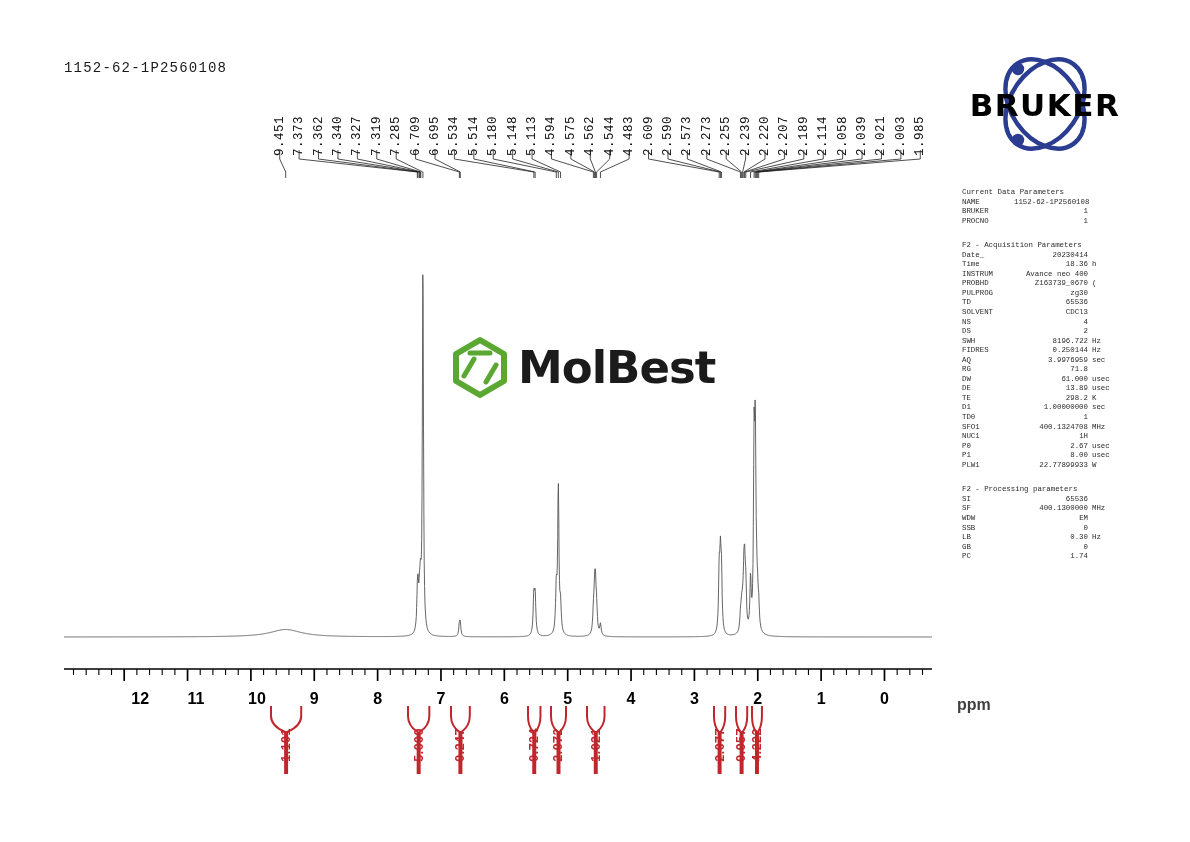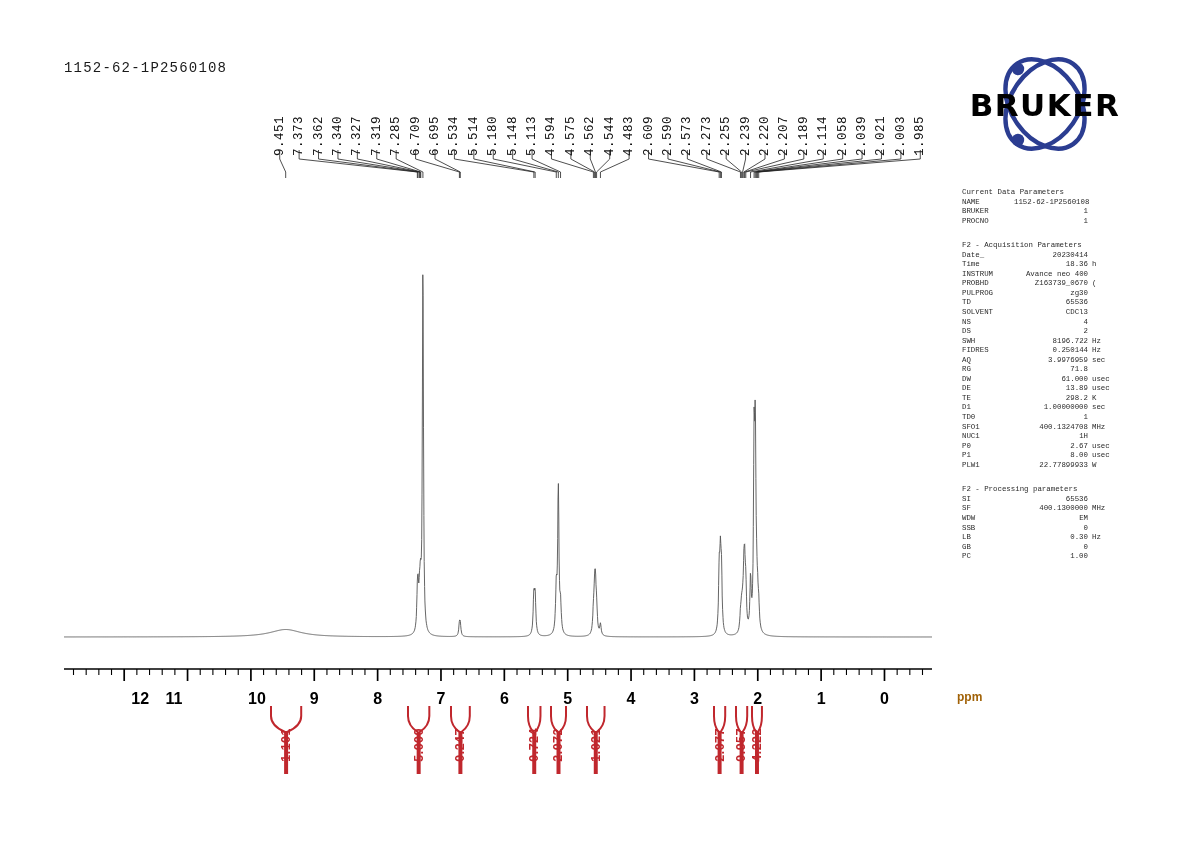--- a/index.html
+++ b/index.html
@@ -40,22 +40,22 @@
   
   #ppm-axis{left:64px;top:668px;width:868px;height:46px;}
   #axis-svg{width:868px;height:26px;display:block;}
   .axis-tick-label{
     position:absolute;top:22px;
     font-size:16px;font-weight:bold;color:#000;
     transform:translateX(-50%);
     font-family:"Liberation Sans", sans-serif;
   }
   #ppm-unit{
-    position:absolute;top:22px;left:893px;
-    font-size:12px;font-weight:bold;color:#a16207;
+    position:absolute;top:28px;left:893px;
+    font-size:16px;font-weight:bold;color:#404040;
   }
 
   
   #integral-layer{left:64px;top:706px;width:868px;height:80px;}
   .integral-group{position:absolute;top:0;height:80px;}
   .integral-value{
     position:absolute;top:22px;
     font-size:12.5px;font-weight:bold;color:#c0272d;
     font-family:"Liberation Sans", sans-serif;
     writing-mode:vertical-rl;
@@ -172,20 +172,29 @@
     <path d="M650.2941176470588,0 L650.2941176470588,9 L488.716788321168,22 L488.716788321168,28" stroke="#222" stroke-width="0.8" fill="none"></path>
   </svg>
 
 <div class="abs" id="spectrum-plot">
   <svg id="spectrum-svg" viewBox="0 0 868 392" preserveAspectRatio="none">
       <path d="M0.0,386.94 L0.4,386.94 L0.7,386.94 L1.1,386.94 L1.4,386.94 L1.8,386.94 L2.2,386.94 L2.5,386.94 L2.9,386.94 L3.3,386.94 L3.6,386.94 L4.0,386.94 L4.3,386.94 L4.7,386.94 L5.1,386.94 L5.4,386.94 L5.8,386.94 L6.1,386.94 L6.5,386.94 L6.9,386.94 L7.2,386.94 L7.6,386.94 L8.0,386.94 L8.3,386.94 L8.7,386.94 L9.0,386.94 L9.4,386.94 L9.8,386.94 L10.1,386.94 L10.5,386.94 L10.9,386.94 L11.2,386.94 L11.6,386.94 L11.9,386.93 L12.3,386.93 L12.7,386.93 L13.0,386.93 L13.4,386.93 L13.7,386.93 L14.1,386.93 L14.5,386.93 L14.8,386.93 L15.2,386.93 L15.6,386.93 L15.9,386.93 L16.3,386.93 L16.6,386.93 L17.0,386.93 L17.4,386.93 L17.7,386.93 L18.1,386.93 L18.4,386.93 L18.8,386.93 L19.2,386.93 L19.5,386.93 L19.9,386.93 L20.3,386.93 L20.6,386.93 L21.0,386.93 L21.3,386.93 L21.7,386.93 L22.1,386.93 L22.4,386.93 L22.8,386.93 L23.1,386.93 L23.5,386.93 L23.9,386.93 L24.2,386.93 L24.6,386.93 L25.0,386.93 L25.3,386.93 L25.7,386.93 L26.0,386.93 L26.4,386.93 L26.8,386.93 L27.1,386.92 L27.5,386.92 L27.8,386.92 L28.2,386.92 L28.6,386.92 L28.9,386.92 L29.3,386.92 L29.7,386.92 L30.0,386.92 L30.4,386.92 L30.7,386.92 L31.1,386.92 L31.5,386.92 L31.8,386.92 L32.2,386.92 L32.5,386.92 L32.9,386.92 L33.3,386.92 L33.6,386.92 L34.0,386.92 L34.4,386.92 L34.7,386.92 L35.1,386.92 L35.4,386.92 L35.8,386.92 L36.2,386.92 L36.5,386.92 L36.9,386.92 L37.3,386.92 L37.6,386.92 L38.0,386.92 L38.3,386.92 L38.7,386.92 L39.1,386.92 L39.4,386.91 L39.8,386.91 L40.1,386.91 L40.5,386.91 L40.9,386.91 L41.2,386.91 L41.6,386.91 L42.0,386.91 L42.3,386.91 L42.7,386.91 L43.0,386.91 L43.4,386.91 L43.8,386.91 L44.1,386.91 L44.5,386.91 L44.8,386.91 L45.2,386.91 L45.6,386.91 L45.9,386.91 L46.3,386.91 L46.7,386.91 L47.0,386.91 L47.4,386.91 L47.7,386.91 L48.1,386.91 L48.5,386.91 L48.8,386.91 L49.2,386.91 L49.5,386.90 L49.9,386.90 L50.3,386.90 L50.6,386.90 L51.0,386.90 L51.4,386.90 L51.7,386.90 L52.1,386.90 L52.4,386.90 L52.8,386.90 L53.2,386.90 L53.5,386.90 L53.9,386.90 L54.3,386.90 L54.6,386.90 L55.0,386.90 L55.3,386.90 L55.7,386.90 L56.1,386.90 L56.4,386.90 L56.8,386.90 L57.1,386.90 L57.5,386.90 L57.9,386.90 L58.2,386.89 L58.6,386.89 L59.0,386.89 L59.3,386.89 L59.7,386.89 L60.0,386.89 L60.4,386.89 L60.8,386.89 L61.1,386.89 L61.5,386.89 L61.8,386.89 L62.2,386.89 L62.6,386.89 L62.9,386.89 L63.3,386.89 L63.7,386.89 L64.0,386.89 L64.4,386.89 L64.7,386.89 L65.1,386.89 L65.5,386.89 L65.8,386.88 L66.2,386.88 L66.5,386.88 L66.9,386.88 L67.3,386.88 L67.6,386.88 L68.0,386.88 L68.4,386.88 L68.7,386.88 L69.1,386.88 L69.4,386.88 L69.8,386.88 L70.2,386.88 L70.5,386.88 L70.9,386.88 L71.2,386.88 L71.6,386.88 L72.0,386.88 L72.3,386.88 L72.7,386.87 L73.1,386.87 L73.4,386.87 L73.8,386.87 L74.1,386.87 L74.5,386.87 L74.9,386.87 L75.2,386.87 L75.6,386.87 L75.9,386.87 L76.3,386.87 L76.7,386.87 L77.0,386.87 L77.4,386.87 L77.8,386.87 L78.1,386.87 L78.5,386.86 L78.8,386.86 L79.2,386.86 L79.6,386.86 L79.9,386.86 L80.3,386.86 L80.7,386.86 L81.0,386.86 L81.4,386.86 L81.7,386.86 L82.1,386.86 L82.5,386.86 L82.8,386.86 L83.2,386.86 L83.5,386.86 L83.9,386.85 L84.3,386.85 L84.6,386.85 L85.0,386.85 L85.4,386.85 L85.7,386.85 L86.1,386.85 L86.4,386.85 L86.8,386.85 L87.2,386.85 L87.5,386.85 L87.9,386.85 L88.2,386.85 L88.6,386.84 L89.0,386.84 L89.3,386.84 L89.7,386.84 L90.1,386.84 L90.4,386.84 L90.8,386.84 L91.1,386.84 L91.5,386.84 L91.9,386.84 L92.2,386.84 L92.6,386.83 L92.9,386.83 L93.3,386.83 L93.7,386.83 L94.0,386.83 L94.4,386.83 L94.8,386.83 L95.1,386.83 L95.5,386.83 L95.8,386.83 L96.2,386.83 L96.6,386.82 L96.9,386.82 L97.3,386.82 L97.7,386.82 L98.0,386.82 L98.4,386.82 L98.7,386.82 L99.1,386.82 L99.5,386.82 L99.8,386.82 L100.2,386.81 L100.5,386.81 L100.9,386.81 L101.3,386.81 L101.6,386.81 L102.0,386.81 L102.4,386.81 L102.7,386.81 L103.1,386.81 L103.4,386.80 L103.8,386.80 L104.2,386.80 L104.5,386.80 L104.9,386.80 L105.2,386.80 L105.6,386.80 L106.0,386.80 L106.3,386.80 L106.7,386.79 L107.1,386.79 L107.4,386.79 L107.8,386.79 L108.1,386.79 L108.5,386.79 L108.9,386.79 L109.2,386.79 L109.6,386.78 L109.9,386.78 L110.3,386.78 L110.7,386.78 L111.0,386.78 L111.4,386.78 L111.8,386.78 L112.1,386.77 L112.5,386.77 L112.8,386.77 L113.2,386.77 L113.6,386.77 L113.9,386.77 L114.3,386.77 L114.6,386.76 L115.0,386.76 L115.4,386.76 L115.7,386.76 L116.1,386.76 L116.5,386.76 L116.8,386.75 L117.2,386.75 L117.5,386.75 L117.9,386.75 L118.3,386.75 L118.6,386.75 L119.0,386.74 L119.4,386.74 L119.7,386.74 L120.1,386.74 L120.4,386.74 L120.8,386.74 L121.2,386.73 L121.5,386.73 L121.9,386.73 L122.2,386.73 L122.6,386.73 L123.0,386.72 L123.3,386.72 L123.7,386.72 L124.1,386.72 L124.4,386.72 L124.8,386.72 L125.1,386.71 L125.5,386.71 L125.9,386.71 L126.2,386.71 L126.6,386.70 L126.9,386.70 L127.3,386.70 L127.7,386.70 L128.0,386.70 L128.4,386.69 L128.8,386.69 L129.1,386.69 L129.5,386.69 L129.8,386.68 L130.2,386.68 L130.6,386.68 L130.9,386.68 L131.3,386.68 L131.6,386.67 L132.0,386.67 L132.4,386.67 L132.7,386.67 L133.1,386.66 L133.5,386.66 L133.8,386.66 L134.2,386.65 L134.5,386.65 L134.9,386.65 L135.3,386.65 L135.6,386.64 L136.0,386.64 L136.3,386.64 L136.7,386.64 L137.1,386.63 L137.4,386.63 L137.8,386.63 L138.2,386.62 L138.5,386.62 L138.9,386.62 L139.2,386.61 L139.6,386.61 L140.0,386.61 L140.3,386.60 L140.7,386.60 L141.1,386.60 L141.4,386.59 L141.8,386.59 L142.1,386.59 L142.5,386.58 L142.9,386.58 L143.2,386.58 L143.6,386.57 L143.9,386.57 L144.3,386.57 L144.7,386.56 L145.0,386.56 L145.4,386.55 L145.8,386.55 L146.1,386.55 L146.5,386.54 L146.8,386.54 L147.2,386.53 L147.6,386.53 L147.9,386.53 L148.3,386.52 L148.6,386.52 L149.0,386.51 L149.4,386.51 L149.7,386.50 L150.1,386.50 L150.5,386.49 L150.8,386.49 L151.2,386.48 L151.5,386.48 L151.9,386.47 L152.3,386.47 L152.6,386.46 L153.0,386.46 L153.3,386.45 L153.7,386.45 L154.1,386.44 L154.4,386.44 L154.8,386.43 L155.2,386.43 L155.5,386.42 L155.9,386.41 L156.2,386.41 L156.6,386.40 L157.0,386.40 L157.3,386.39 L157.7,386.38 L158.0,386.38 L158.4,386.37 L158.8,386.36 L159.1,386.36 L159.5,386.35 L159.9,386.34 L160.2,386.34 L160.6,386.33 L160.9,386.32 L161.3,386.32 L161.7,386.31 L162.0,386.30 L162.4,386.29 L162.8,386.29 L163.1,386.28 L163.5,386.27 L163.8,386.26 L164.2,386.25 L164.6,386.24 L164.9,386.24 L165.3,386.23 L165.6,386.22 L166.0,386.21 L166.4,386.20 L166.7,386.19 L167.1,386.18 L167.5,386.17 L167.8,386.16 L168.2,386.15 L168.5,386.14 L168.9,386.13 L169.3,386.12 L169.6,386.11 L170.0,386.10 L170.3,386.09 L170.7,386.08 L171.1,386.06 L171.4,386.05 L171.8,386.04 L172.2,386.03 L172.5,386.02 L172.9,386.00 L173.2,385.99 L173.6,385.98 L174.0,385.96 L174.3,385.95 L174.7,385.94 L175.0,385.92 L175.4,385.91 L175.8,385.89 L176.1,385.88 L176.5,385.86 L176.9,385.85 L177.2,385.83 L177.6,385.82 L177.9,385.80 L178.3,385.78 L178.7,385.77 L179.0,385.75 L179.4,385.73 L179.7,385.71 L180.1,385.70 L180.5,385.68 L180.8,385.66 L181.2,385.64 L181.6,385.62 L181.9,385.60 L182.3,385.58 L182.6,385.55 L183.0,385.53 L183.4,385.51 L183.7,385.49 L184.1,385.47 L184.4,385.44 L184.8,385.42 L185.2,385.39 L185.5,385.37 L185.9,385.34 L186.3,385.32 L186.6,385.29 L187.0,385.26 L187.3,385.23 L187.7,385.20 L188.1,385.18 L188.4,385.15 L188.8,385.12 L189.2,385.08 L189.5,385.05 L189.9,385.02 L190.2,384.99 L190.6,384.95 L191.0,384.92 L191.3,384.88 L191.7,384.84 L192.0,384.81 L192.4,384.77 L192.8,384.73 L193.1,384.69 L193.5,384.65 L193.9,384.61 L194.2,384.57 L194.6,384.52 L194.9,384.48 L195.3,384.43 L195.7,384.38 L196.0,384.34 L196.4,384.29 L196.7,384.24 L197.1,384.19 L197.5,384.13 L197.8,384.08 L198.2,384.03 L198.6,383.97 L198.9,383.91 L199.3,383.86 L199.6,383.80 L200.0,383.74 L200.4,383.67 L200.7,383.61 L201.1,383.55 L201.4,383.48 L201.8,383.41 L202.2,383.34 L202.5,383.27 L202.9,383.20 L203.3,383.13 L203.6,383.06 L204.0,382.98 L204.3,382.90 L204.7,382.83 L205.1,382.75 L205.4,382.67 L205.8,382.58 L206.1,382.50 L206.5,382.42 L206.9,382.33 L207.2,382.24 L207.6,382.16 L208.0,382.07 L208.3,381.98 L208.7,381.89 L209.0,381.80 L209.4,381.71 L209.8,381.62 L210.1,381.52 L210.5,381.43 L210.9,381.34 L211.2,381.25 L211.6,381.15 L211.9,381.06 L212.3,380.97 L212.7,380.88 L213.0,380.79 L213.4,380.70 L213.7,380.62 L214.1,380.53 L214.5,380.45 L214.8,380.36 L215.2,380.29 L215.6,380.21 L215.9,380.13 L216.3,380.06 L216.6,380.00 L217.0,379.93 L217.4,379.87 L217.7,379.81 L218.1,379.76 L218.4,379.71 L218.8,379.67 L219.2,379.63 L219.5,379.60 L219.9,379.57 L220.3,379.54 L220.6,379.53 L221.0,379.51 L221.3,379.50 L221.7,379.50 L222.1,379.50 L222.4,379.51 L222.8,379.53 L223.1,379.55 L223.5,379.57 L223.9,379.60 L224.2,379.63 L224.6,379.67 L225.0,379.72 L225.3,379.76 L225.7,379.82 L226.0,379.87 L226.4,379.93 L226.8,380.00 L227.1,380.07 L227.5,380.14 L227.9,380.21 L228.2,380.29 L228.6,380.37 L228.9,380.45 L229.3,380.53 L229.7,380.62 L230.0,380.71 L230.4,380.79 L230.7,380.88 L231.1,380.97 L231.5,381.06 L231.8,381.16 L232.2,381.25 L232.6,381.34 L232.9,381.43 L233.3,381.53 L233.6,381.62 L234.0,381.71 L234.4,381.80 L234.7,381.89 L235.1,381.98 L235.4,382.07 L235.8,382.16 L236.2,382.24 L236.5,382.33 L236.9,382.42 L237.3,382.50 L237.6,382.58 L238.0,382.66 L238.3,382.74 L238.7,382.82 L239.1,382.90 L239.4,382.98 L239.8,383.05 L240.1,383.13 L240.5,383.20 L240.9,383.27 L241.2,383.34 L241.6,383.41 L242.0,383.48 L242.3,383.54 L242.7,383.61 L243.0,383.67 L243.4,383.73 L243.8,383.79 L244.1,383.85 L244.5,383.91 L244.8,383.96 L245.2,384.02 L245.6,384.07 L245.9,384.13 L246.3,384.18 L246.7,384.23 L247.0,384.28 L247.4,384.33 L247.7,384.38 L248.1,384.42 L248.5,384.47 L248.8,384.51 L249.2,384.56 L249.5,384.60 L249.9,384.64 L250.3,384.68 L250.6,384.72 L251.0,384.76 L251.4,384.80 L251.7,384.83 L252.1,384.87 L252.4,384.90 L252.8,384.94 L253.2,384.97 L253.5,385.01 L253.9,385.04 L254.3,385.07 L254.6,385.10 L255.0,385.13 L255.3,385.16 L255.7,385.19 L256.1,385.22 L256.4,385.25 L256.8,385.27 L257.1,385.30 L257.5,385.33 L257.9,385.35 L258.2,385.38 L258.6,385.40 L259.0,385.42 L259.3,385.45 L259.7,385.47 L260.0,385.49 L260.4,385.51 L260.8,385.54 L261.1,385.56 L261.5,385.58 L261.8,385.60 L262.2,385.62 L262.6,385.64 L262.9,385.66 L263.3,385.67 L263.7,385.69 L264.0,385.71 L264.4,385.73 L264.7,385.75 L265.1,385.76 L265.5,385.78 L265.8,385.79 L266.2,385.81 L266.5,385.83 L266.9,385.84 L267.3,385.86 L267.6,385.87 L268.0,385.88 L268.4,385.90 L268.7,385.91 L269.1,385.93 L269.4,385.94 L269.8,385.95 L270.2,385.96 L270.5,385.98 L270.9,385.99 L271.3,386.00 L271.6,386.01 L272.0,386.03 L272.3,386.04 L272.7,386.05 L273.1,386.06 L273.4,386.07 L273.8,386.08 L274.1,386.09 L274.5,386.10 L274.9,386.11 L275.2,386.12 L275.6,386.13 L276.0,386.14 L276.3,386.15 L276.7,386.16 L277.0,386.17 L277.4,386.18 L277.8,386.18 L278.1,386.19 L278.5,386.20 L278.8,386.21 L279.2,386.22 L279.6,386.23 L279.9,386.23 L280.3,386.24 L280.7,386.25 L281.0,386.26 L281.4,386.26 L281.7,386.27 L282.1,386.28 L282.5,386.28 L282.8,386.29 L283.2,386.30 L283.5,386.30 L283.9,386.31 L284.3,386.32 L284.6,386.32 L285.0,386.33 L285.4,386.33 L285.7,386.34 L286.1,386.35 L286.4,386.35 L286.8,386.36 L287.2,386.36 L287.5,386.37 L287.9,386.37 L288.2,386.38 L288.6,386.38 L289.0,386.39 L289.3,386.39 L289.7,386.40 L290.1,386.40 L290.4,386.41 L290.8,386.41 L291.1,386.42 L291.5,386.42 L291.9,386.43 L292.2,386.43 L292.6,386.43 L293.0,386.44 L293.3,386.44 L293.7,386.45 L294.0,386.45 L294.4,386.45 L294.8,386.46 L295.1,386.46 L295.5,386.46 L295.8,386.47 L296.2,386.47 L296.6,386.48 L296.9,386.48 L297.3,386.48 L297.7,386.48 L298.0,386.49 L298.4,386.49 L298.7,386.49 L299.1,386.50 L299.5,386.50 L299.8,386.50 L300.2,386.51 L300.5,386.51 L300.9,386.51 L301.3,386.51 L301.6,386.52 L302.0,386.52 L302.4,386.52 L302.7,386.52 L303.1,386.52 L303.4,386.53 L303.8,386.53 L304.2,386.53 L304.5,386.53 L304.9,386.54 L305.2,386.54 L305.6,386.54 L306.0,386.54 L306.3,386.54 L306.7,386.54 L307.1,386.55 L307.4,386.55 L307.8,386.55 L308.1,386.55 L308.5,386.55 L308.9,386.55 L309.2,386.55 L309.6,386.55 L309.9,386.56 L310.3,386.56 L310.7,386.56 L311.0,386.56 L311.4,386.56 L311.8,386.56 L312.1,386.56 L312.5,386.56 L312.8,386.56 L313.2,386.56 L313.6,386.56 L313.9,386.56 L314.3,386.56 L314.6,386.56 L315.0,386.56 L315.4,386.56 L315.7,386.56 L316.1,386.56 L316.5,386.56 L316.8,386.56 L317.2,386.56 L317.5,386.56 L317.9,386.56 L318.3,386.56 L318.6,386.56 L319.0,386.56 L319.4,386.56 L319.7,386.56 L320.1,386.55 L320.4,386.55 L320.8,386.55 L321.2,386.55 L321.5,386.55 L321.9,386.55 L322.2,386.54 L322.6,386.54 L323.0,386.54 L323.3,386.54 L323.7,386.54 L324.1,386.53 L324.4,386.53 L324.8,386.53 L325.1,386.52 L325.5,386.52 L325.9,386.52 L326.2,386.51 L326.6,386.51 L326.9,386.50 L327.3,386.50 L327.7,386.50 L328.0,386.49 L328.4,386.48 L328.8,386.48 L329.1,386.47 L329.5,386.47 L329.8,386.46 L330.2,386.45 L330.6,386.45 L330.9,386.44 L331.3,386.43 L331.6,386.42 L332.0,386.42 L332.4,386.41 L332.7,386.40 L333.1,386.39 L333.5,386.38 L333.8,386.36 L334.2,386.35 L334.5,386.34 L334.9,386.33 L335.3,386.31 L335.6,386.30 L336.0,386.28 L336.4,386.27 L336.7,386.25 L337.1,386.23 L337.4,386.21 L337.8,386.19 L338.2,386.17 L338.5,386.14 L338.9,386.12 L339.2,386.09 L339.6,386.06 L340.0,386.03 L340.3,386.00 L340.7,385.97 L341.1,385.93 L341.4,385.89 L341.8,385.84 L342.1,385.80 L342.5,385.75 L342.9,385.69 L343.2,385.63 L343.6,385.56 L343.9,385.49 L344.3,385.41 L344.7,385.33 L345.0,385.23 L345.4,385.13 L345.8,385.01 L346.1,384.88 L346.5,384.74 L346.8,384.57 L347.2,384.39 L347.6,384.17 L347.9,383.93 L348.3,383.65 L348.6,383.31 L349.0,382.92 L349.4,382.45 L349.7,381.87 L350.1,381.16 L350.5,380.25 L350.8,379.05 L351.2,377.44 L351.5,375.16 L351.9,371.77 L352.3,366.44 L352.6,357.71 L353.0,344.46 L353.3,331.06 L353.7,324.43 L354.1,323.78 L354.4,330.03 L354.8,332.98 L355.2,327.61 L355.5,320.74 L355.9,316.72 L356.2,311.12 L356.6,308.29 L357.0,309.44 L357.3,307.21 L357.7,289.64 L358.0,244.21 L358.4,150.02 L358.8,24.75 L359.1,45.23 L359.5,177.16 L359.9,265.58 L360.2,311.62 L360.6,336.46 L360.9,350.94 L361.3,360.00 L361.7,366.02 L362.0,370.21 L362.4,373.24 L362.8,375.50 L363.1,377.24 L363.5,378.60 L363.8,379.69 L364.2,380.57 L364.6,381.30 L364.9,381.90 L365.3,382.41 L365.6,382.84 L366.0,383.22 L366.4,383.54 L366.7,383.82 L367.1,384.06 L367.5,384.28 L367.8,384.47 L368.2,384.64 L368.5,384.79 L368.9,384.93 L369.3,385.06 L369.6,385.17 L370.0,385.27 L370.3,385.36 L370.7,385.45 L371.1,385.52 L371.4,385.59 L371.8,385.66 L372.2,385.72 L372.5,385.77 L372.9,385.83 L373.2,385.87 L373.6,385.92 L374.0,385.96 L374.3,386.00 L374.7,386.03 L375.0,386.07 L375.4,386.10 L375.8,386.13 L376.1,386.15 L376.5,386.18 L376.9,386.20 L377.2,386.22 L377.6,386.25 L377.9,386.27 L378.3,386.28 L378.7,386.30 L379.0,386.32 L379.4,386.33 L379.8,386.35 L380.1,386.36 L380.5,386.37 L380.8,386.38 L381.2,386.40 L381.6,386.40 L381.9,386.41 L382.3,386.42 L382.6,386.43 L383.0,386.44 L383.4,386.44 L383.7,386.45 L384.1,386.45 L384.5,386.45 L384.8,386.46 L385.2,386.46 L385.5,386.46 L385.9,386.46 L386.3,386.45 L386.6,386.45 L387.0,386.44 L387.3,386.44 L387.7,386.43 L388.1,386.41 L388.4,386.40 L388.8,386.38 L389.2,386.36 L389.5,386.33 L389.9,386.29 L390.2,386.25 L390.6,386.20 L391.0,386.13 L391.3,386.05 L391.7,385.94 L392.0,385.79 L392.4,385.60 L392.8,385.34 L393.1,384.97 L393.5,384.42 L393.9,383.56 L394.2,382.17 L394.6,379.81 L394.9,375.98 L395.3,371.64 L395.7,370.01 L396.0,369.99 L396.4,371.38 L396.7,375.63 L397.1,379.58 L397.5,382.05 L397.8,383.51 L398.2,384.40 L398.6,384.98 L398.9,385.37 L399.3,385.64 L399.6,385.85 L400.0,386.00 L400.4,386.12 L400.7,386.21 L401.1,386.29 L401.5,386.35 L401.8,386.40 L402.2,386.44 L402.5,386.48 L402.9,386.51 L403.3,386.53 L403.6,386.56 L404.0,386.58 L404.3,386.60 L404.7,386.61 L405.1,386.63 L405.4,386.64 L405.8,386.65 L406.2,386.66 L406.5,386.67 L406.9,386.68 L407.2,386.69 L407.6,386.70 L408.0,386.70 L408.3,386.71 L408.7,386.71 L409.0,386.72 L409.4,386.72 L409.8,386.73 L410.1,386.73 L410.5,386.74 L410.9,386.74 L411.2,386.75 L411.6,386.75 L411.9,386.75 L412.3,386.76 L412.7,386.76 L413.0,386.76 L413.4,386.76 L413.7,386.77 L414.1,386.77 L414.5,386.77 L414.8,386.77 L415.2,386.77 L415.6,386.78 L415.9,386.78 L416.3,386.78 L416.6,386.78 L417.0,386.78 L417.4,386.78 L417.7,386.79 L418.1,386.79 L418.4,386.79 L418.8,386.79 L419.2,386.79 L419.5,386.79 L419.9,386.79 L420.3,386.79 L420.6,386.80 L421.0,386.80 L421.3,386.80 L421.7,386.80 L422.1,386.80 L422.4,386.80 L422.8,386.80 L423.1,386.80 L423.5,386.80 L423.9,386.80 L424.2,386.80 L424.6,386.80 L425.0,386.80 L425.3,386.80 L425.7,386.80 L426.0,386.80 L426.4,386.80 L426.8,386.80 L427.1,386.81 L427.5,386.81 L427.9,386.81 L428.2,386.81 L428.6,386.81 L428.9,386.81 L429.3,386.81 L429.7,386.81 L430.0,386.81 L430.4,386.81 L430.7,386.81 L431.1,386.80 L431.5,386.80 L431.8,386.80 L432.2,386.80 L432.6,386.80 L432.9,386.80 L433.3,386.80 L433.6,386.80 L434.0,386.80 L434.4,386.80 L434.7,386.80 L435.1,386.80 L435.4,386.80 L435.8,386.80 L436.2,386.80 L436.5,386.80 L436.9,386.80 L437.3,386.80 L437.6,386.79 L438.0,386.79 L438.3,386.79 L438.7,386.79 L439.1,386.79 L439.4,386.79 L439.8,386.79 L440.1,386.79 L440.5,386.78 L440.9,386.78 L441.2,386.78 L441.6,386.78 L442.0,386.78 L442.3,386.78 L442.7,386.77 L443.0,386.77 L443.4,386.77 L443.8,386.77 L444.1,386.77 L444.5,386.76 L444.8,386.76 L445.2,386.76 L445.6,386.76 L445.9,386.75 L446.3,386.75 L446.7,386.75 L447.0,386.74 L447.4,386.74 L447.7,386.74 L448.1,386.73 L448.5,386.73 L448.8,386.72 L449.2,386.72 L449.6,386.71 L449.9,386.71 L450.3,386.70 L450.6,386.70 L451.0,386.69 L451.4,386.69 L451.7,386.68 L452.1,386.67 L452.4,386.67 L452.8,386.66 L453.2,386.65 L453.5,386.64 L453.9,386.63 L454.3,386.63 L454.6,386.61 L455.0,386.60 L455.3,386.59 L455.7,386.58 L456.1,386.57 L456.4,386.55 L456.8,386.54 L457.1,386.52 L457.5,386.50 L457.9,386.48 L458.2,386.46 L458.6,386.44 L459.0,386.42 L459.3,386.39 L459.7,386.36 L460.0,386.33 L460.4,386.29 L460.8,386.25 L461.1,386.20 L461.5,386.15 L461.8,386.10 L462.2,386.03 L462.6,385.96 L462.9,385.88 L463.3,385.78 L463.7,385.67 L464.0,385.54 L464.4,385.39 L464.7,385.21 L465.1,384.99 L465.5,384.71 L465.8,384.38 L466.2,383.95 L466.5,383.40 L466.9,382.67 L467.3,381.68 L467.6,380.28 L468.0,378.23 L468.4,375.08 L468.7,370.04 L469.1,361.83 L469.4,349.85 L469.8,339.21 L470.2,338.29 L470.5,340.14 L470.9,338.23 L471.3,341.11 L471.6,352.68 L472.0,363.90 L472.3,371.28 L472.7,375.80 L473.1,378.65 L473.4,380.51 L473.8,381.79 L474.1,382.70 L474.5,383.36 L474.9,383.87 L475.2,384.25 L475.6,384.55 L476.0,384.79 L476.3,384.98 L476.7,385.14 L477.0,385.26 L477.4,385.36 L477.8,385.45 L478.1,385.51 L478.5,385.57 L478.8,385.61 L479.2,385.64 L479.6,385.66 L479.9,385.67 L480.3,385.68 L480.7,385.67 L481.0,385.67 L481.4,385.65 L481.7,385.63 L482.1,385.60 L482.5,385.56 L482.8,385.51 L483.2,385.46 L483.5,385.39 L483.9,385.32 L484.3,385.23 L484.6,385.13 L485.0,385.02 L485.4,384.88 L485.7,384.73 L486.1,384.55 L486.4,384.34 L486.8,384.09 L487.2,383.80 L487.5,383.44 L487.9,383.02 L488.3,382.50 L488.6,381.85 L489.0,381.04 L489.3,379.98 L489.7,378.59 L490.1,376.67 L490.4,373.95 L490.8,369.90 L491.1,363.59 L491.5,353.58 L491.9,339.11 L492.2,326.00 L492.6,324.05 L493.0,324.81 L493.3,315.07 L493.7,288.35 L494.0,247.94 L494.4,233.52 L494.8,269.02 L495.1,308.04 L495.5,330.67 L495.8,340.27 L496.2,342.05 L496.6,344.20 L496.9,352.83 L497.3,362.54 L497.7,369.41 L498.0,373.82 L498.4,376.72 L498.7,378.71 L499.1,380.14 L499.5,381.20 L499.8,382.01 L500.2,382.65 L500.5,383.17 L500.9,383.59 L501.3,383.94 L501.6,384.23 L502.0,384.48 L502.4,384.69 L502.7,384.88 L503.1,385.04 L503.4,385.18 L503.8,385.30 L504.2,385.41 L504.5,385.50 L504.9,385.59 L505.2,385.67 L505.6,385.73 L506.0,385.80 L506.3,385.85 L506.7,385.90 L507.1,385.95 L507.4,385.99 L507.8,386.03 L508.1,386.06 L508.5,386.09 L508.9,386.12 L509.2,386.14 L509.6,386.17 L510.0,386.19 L510.3,386.20 L510.7,386.22 L511.0,386.23 L511.4,386.25 L511.8,386.26 L512.1,386.27 L512.5,386.28 L512.8,386.28 L513.2,386.29 L513.6,386.29 L513.9,386.29 L514.3,386.29 L514.7,386.29 L515.0,386.29 L515.4,386.28 L515.7,386.28 L516.1,386.27 L516.5,386.26 L516.8,386.25 L517.2,386.24 L517.5,386.22 L517.9,386.21 L518.3,386.19 L518.6,386.16 L519.0,386.14 L519.4,386.11 L519.7,386.07 L520.1,386.04 L520.4,386.00 L520.8,385.95 L521.2,385.89 L521.5,385.83 L521.9,385.76 L522.2,385.68 L522.6,385.59 L523.0,385.49 L523.3,385.37 L523.7,385.23 L524.1,385.06 L524.4,384.87 L524.8,384.63 L525.1,384.35 L525.5,384.01 L525.9,383.58 L526.2,383.04 L526.6,382.33 L526.9,381.41 L527.3,380.14 L527.7,378.34 L528.0,375.67 L528.4,371.54 L528.8,365.11 L529.1,356.31 L529.5,348.44 L529.8,342.86 L530.2,333.85 L530.6,323.09 L530.9,318.84 L531.3,318.84 L531.7,324.96 L532.0,334.76 L532.4,340.91 L532.7,347.87 L533.1,358.04 L533.5,366.54 L533.8,372.02 L534.2,375.32 L534.5,377.23 L534.9,378.13 L535.3,378.11 L535.6,377.01 L536.0,374.74 L536.4,372.74 L536.7,374.04 L537.1,377.43 L537.4,380.21 L537.8,381.99 L538.2,383.12 L538.5,383.86 L538.9,384.38 L539.2,384.76 L539.6,385.04 L540.0,385.27 L540.3,385.45 L540.7,385.60 L541.1,385.72 L541.4,385.82 L541.8,385.92 L542.1,385.99 L542.5,386.06 L542.9,386.12 L543.2,386.18 L543.6,386.22 L543.9,386.27 L544.3,386.31 L544.7,386.34 L545.0,386.37 L545.4,386.40 L545.8,386.43 L546.1,386.45 L546.5,386.48 L546.8,386.50 L547.2,386.52 L547.6,386.53 L547.9,386.55 L548.3,386.57 L548.6,386.58 L549.0,386.60 L549.4,386.61 L549.7,386.62 L550.1,386.63 L550.5,386.64 L550.8,386.65 L551.2,386.66 L551.5,386.67 L551.9,386.68 L552.3,386.69 L552.6,386.69 L553.0,386.70 L553.3,386.71 L553.7,386.72 L554.1,386.72 L554.4,386.73 L554.8,386.73 L555.2,386.74 L555.5,386.74 L555.9,386.75 L556.2,386.75 L556.6,386.76 L557.0,386.76 L557.3,386.77 L557.7,386.77 L558.1,386.77 L558.4,386.78 L558.8,386.78 L559.1,386.79 L559.5,386.79 L559.9,386.79 L560.2,386.79 L560.6,386.80 L560.9,386.80 L561.3,386.80 L561.7,386.81 L562.0,386.81 L562.4,386.81 L562.8,386.81 L563.1,386.81 L563.5,386.82 L563.8,386.82 L564.2,386.82 L564.6,386.82 L564.9,386.82 L565.3,386.83 L565.6,386.83 L566.0,386.83 L566.4,386.83 L566.7,386.83 L567.1,386.83 L567.5,386.84 L567.8,386.84 L568.2,386.84 L568.5,386.84 L568.9,386.84 L569.3,386.84 L569.6,386.84 L570.0,386.85 L570.3,386.85 L570.7,386.85 L571.1,386.85 L571.4,386.85 L571.8,386.85 L572.2,386.85 L572.5,386.85 L572.9,386.85 L573.2,386.85 L573.6,386.85 L574.0,386.86 L574.3,386.86 L574.7,386.86 L575.0,386.86 L575.4,386.86 L575.8,386.86 L576.1,386.86 L576.5,386.86 L576.9,386.86 L577.2,386.86 L577.6,386.86 L577.9,386.86 L578.3,386.86 L578.7,386.86 L579.0,386.86 L579.4,386.86 L579.8,386.87 L580.1,386.87 L580.5,386.87 L580.8,386.87 L581.2,386.87 L581.6,386.87 L581.9,386.87 L582.3,386.87 L582.6,386.87 L583.0,386.87 L583.4,386.87 L583.7,386.87 L584.1,386.87 L584.5,386.87 L584.8,386.87 L585.2,386.87 L585.5,386.87 L585.9,386.87 L586.3,386.87 L586.6,386.87 L587.0,386.87 L587.3,386.87 L587.7,386.87 L588.1,386.87 L588.4,386.87 L588.8,386.87 L589.2,386.87 L589.5,386.87 L589.9,386.87 L590.2,386.87 L590.6,386.87 L591.0,386.87 L591.3,386.87 L591.7,386.87 L592.0,386.87 L592.4,386.87 L592.8,386.87 L593.1,386.87 L593.5,386.87 L593.9,386.87 L594.2,386.87 L594.6,386.87 L594.9,386.87 L595.3,386.87 L595.7,386.87 L596.0,386.87 L596.4,386.87 L596.8,386.87 L597.1,386.87 L597.5,386.87 L597.8,386.87 L598.2,386.86 L598.6,386.86 L598.9,386.86 L599.3,386.86 L599.6,386.86 L600.0,386.86 L600.4,386.86 L600.7,386.86 L601.1,386.86 L601.5,386.86 L601.8,386.86 L602.2,386.86 L602.5,386.86 L602.9,386.86 L603.3,386.86 L603.6,386.86 L604.0,386.86 L604.3,386.86 L604.7,386.85 L605.1,386.85 L605.4,386.85 L605.8,386.85 L606.2,386.85 L606.5,386.85 L606.9,386.85 L607.2,386.85 L607.6,386.85 L608.0,386.85 L608.3,386.85 L608.7,386.85 L609.0,386.84 L609.4,386.84 L609.8,386.84 L610.1,386.84 L610.5,386.84 L610.9,386.84 L611.2,386.84 L611.6,386.84 L611.9,386.83 L612.3,386.83 L612.7,386.83 L613.0,386.83 L613.4,386.83 L613.7,386.83 L614.1,386.83 L614.5,386.83 L614.8,386.82 L615.2,386.82 L615.6,386.82 L615.9,386.82 L616.3,386.82 L616.6,386.82 L617.0,386.81 L617.4,386.81 L617.7,386.81 L618.1,386.81 L618.5,386.81 L618.8,386.80 L619.2,386.80 L619.5,386.80 L619.9,386.80 L620.3,386.79 L620.6,386.79 L621.0,386.79 L621.3,386.79 L621.7,386.78 L622.1,386.78 L622.4,386.78 L622.8,386.78 L623.2,386.77 L623.5,386.77 L623.9,386.77 L624.2,386.76 L624.6,386.76 L625.0,386.76 L625.3,386.75 L625.7,386.75 L626.0,386.75 L626.4,386.74 L626.8,386.74 L627.1,386.74 L627.5,386.73 L627.9,386.73 L628.2,386.72 L628.6,386.72 L628.9,386.71 L629.3,386.71 L629.7,386.70 L630.0,386.70 L630.4,386.69 L630.7,386.69 L631.1,386.68 L631.5,386.67 L631.8,386.67 L632.2,386.66 L632.6,386.65 L632.9,386.65 L633.3,386.64 L633.6,386.63 L634.0,386.62 L634.4,386.61 L634.7,386.60 L635.1,386.59 L635.4,386.58 L635.8,386.57 L636.2,386.56 L636.5,386.55 L636.9,386.54 L637.3,386.53 L637.6,386.51 L638.0,386.50 L638.3,386.48 L638.7,386.47 L639.1,386.45 L639.4,386.43 L639.8,386.41 L640.2,386.39 L640.5,386.37 L640.9,386.35 L641.2,386.33 L641.6,386.30 L642.0,386.27 L642.3,386.24 L642.7,386.21 L643.0,386.18 L643.4,386.14 L643.8,386.10 L644.1,386.05 L644.5,386.01 L644.9,385.95 L645.2,385.90 L645.6,385.83 L645.9,385.76 L646.3,385.69 L646.7,385.60 L647.0,385.50 L647.4,385.40 L647.7,385.27 L648.1,385.14 L648.5,384.98 L648.8,384.80 L649.2,384.59 L649.6,384.34 L649.9,384.05 L650.3,383.70 L650.6,383.28 L651.0,382.77 L651.4,382.13 L651.7,381.32 L652.1,380.27 L652.4,378.87 L652.8,376.95 L653.2,374.21 L653.5,370.10 L653.9,363.63 L654.3,352.90 L654.6,335.30 L655.0,312.88 L655.3,301.99 L655.7,302.07 L656.1,293.55 L656.4,285.89 L656.8,293.38 L657.1,298.45 L657.5,304.51 L657.9,325.13 L658.2,345.95 L658.6,359.37 L659.0,367.39 L659.3,372.35 L659.7,375.59 L660.0,377.81 L660.4,379.40 L660.8,380.57 L661.1,381.45 L661.5,382.14 L661.8,382.67 L662.2,383.10 L662.6,383.45 L662.9,383.74 L663.3,383.97 L663.7,384.16 L664.0,384.32 L664.4,384.45 L664.7,384.55 L665.1,384.64 L665.5,384.71 L665.8,384.76 L666.2,384.80 L666.6,384.82 L666.9,384.84 L667.3,384.84 L667.6,384.83 L668.0,384.81 L668.4,384.78 L668.7,384.73 L669.1,384.68 L669.4,384.61 L669.8,384.52 L670.2,384.42 L670.5,384.30 L670.9,384.16 L671.3,383.99 L671.6,383.80 L672.0,383.56 L672.3,383.28 L672.7,382.94 L673.1,382.51 L673.4,381.99 L673.8,381.32 L674.1,380.44 L674.5,379.24 L674.9,377.55 L675.2,375.04 L675.6,371.18 L676.0,365.40 L676.3,358.66 L676.7,354.35 L677.0,351.10 L677.4,345.80 L677.8,342.19 L678.1,340.64 L678.5,336.95 L678.8,332.84 L679.2,325.50 L679.6,310.76 L679.9,298.57 L680.3,294.29 L680.7,293.85 L681.0,304.50 L681.4,312.79 L681.7,316.52 L682.1,329.70 L682.5,346.17 L682.8,357.30 L683.2,363.66 L683.5,367.12 L683.9,368.75 L684.3,369.04 L684.6,368.06 L685.0,365.52 L685.4,360.60 L685.7,351.70 L686.1,337.28 L686.4,323.32 L686.8,326.03 L687.2,338.46 L687.5,346.22 L687.9,347.63 L688.3,343.55 L688.6,333.25 L689.0,313.37 L689.3,276.49 L689.7,214.67 L690.1,156.96 L690.4,162.58 L690.8,171.17 L691.1,149.95 L691.5,170.93 L691.9,228.68 L692.2,265.44 L692.6,288.24 L693.0,306.70 L693.3,315.80 L693.7,322.46 L694.0,332.15 L694.4,338.52 L694.8,343.82 L695.1,352.86 L695.5,361.83 L695.8,368.12 L696.2,372.26 L696.6,375.05 L696.9,377.04 L697.3,378.51 L697.7,379.64 L698.0,380.53 L698.4,381.25 L698.7,381.85 L699.1,382.34 L699.5,382.77 L699.8,383.13 L700.2,383.44 L700.5,383.72 L700.9,383.96 L701.3,384.17 L701.6,384.36 L702.0,384.53 L702.4,384.68 L702.7,384.82 L703.1,384.95 L703.4,385.06 L703.8,385.16 L704.2,385.26 L704.5,385.35 L704.9,385.43 L705.3,385.50 L705.6,385.57 L706.0,385.64 L706.3,385.70 L706.7,385.75 L707.1,385.80 L707.4,385.85 L707.8,385.90 L708.1,385.94 L708.5,385.98 L708.9,386.02 L709.2,386.05 L709.6,386.09 L710.0,386.12 L710.3,386.15 L710.7,386.18 L711.0,386.20 L711.4,386.23 L711.8,386.25 L712.1,386.27 L712.5,386.30 L712.8,386.32 L713.2,386.34 L713.6,386.36 L713.9,386.37 L714.3,386.39 L714.7,386.41 L715.0,386.42 L715.4,386.44 L715.7,386.45 L716.1,386.47 L716.5,386.48 L716.8,386.49 L717.2,386.51 L717.5,386.52 L717.9,386.53 L718.3,386.54 L718.6,386.55 L719.0,386.56 L719.4,386.57 L719.7,386.58 L720.1,386.59 L720.4,386.60 L720.8,386.61 L721.2,386.62 L721.5,386.62 L721.9,386.63 L722.2,386.64 L722.6,386.65 L723.0,386.65 L723.3,386.66 L723.7,386.67 L724.1,386.67 L724.4,386.68 L724.8,386.68 L725.1,386.69 L725.5,386.70 L725.9,386.70 L726.2,386.71 L726.6,386.71 L727.0,386.72 L727.3,386.72 L727.7,386.73 L728.0,386.73 L728.4,386.74 L728.8,386.74 L729.1,386.74 L729.5,386.75 L729.8,386.75 L730.2,386.76 L730.6,386.76 L730.9,386.76 L731.3,386.77 L731.7,386.77 L732.0,386.77 L732.4,386.78 L732.7,386.78 L733.1,386.78 L733.5,386.79 L733.8,386.79 L734.2,386.79 L734.5,386.80 L734.9,386.80 L735.3,386.80 L735.6,386.80 L736.0,386.81 L736.4,386.81 L736.7,386.81 L737.1,386.81 L737.4,386.82 L737.8,386.82 L738.2,386.82 L738.5,386.82 L738.9,386.83 L739.2,386.83 L739.6,386.83 L740.0,386.83 L740.3,386.83 L740.7,386.84 L741.1,386.84 L741.4,386.84 L741.8,386.84 L742.1,386.84 L742.5,386.85 L742.9,386.85 L743.2,386.85 L743.6,386.85 L743.9,386.85 L744.3,386.85 L744.7,386.86 L745.0,386.86 L745.4,386.86 L745.8,386.86 L746.1,386.86 L746.5,386.86 L746.8,386.87 L747.2,386.87 L747.6,386.87 L747.9,386.87 L748.3,386.87 L748.7,386.87 L749.0,386.87 L749.4,386.88 L749.7,386.88 L750.1,386.88 L750.5,386.88 L750.8,386.88 L751.2,386.88 L751.5,386.88 L751.9,386.88 L752.3,386.88 L752.6,386.89 L753.0,386.89 L753.4,386.89 L753.7,386.89 L754.1,386.89 L754.4,386.89 L754.8,386.89 L755.2,386.89 L755.5,386.89 L755.9,386.90 L756.2,386.90 L756.6,386.90 L757.0,386.90 L757.3,386.90 L757.7,386.90 L758.1,386.90 L758.4,386.90 L758.8,386.90 L759.1,386.90 L759.5,386.90 L759.9,386.90 L760.2,386.91 L760.6,386.91 L760.9,386.91 L761.3,386.91 L761.7,386.91 L762.0,386.91 L762.4,386.91 L762.8,386.91 L763.1,386.91 L763.5,386.91 L763.8,386.91 L764.2,386.91 L764.6,386.91 L764.9,386.92 L765.3,386.92 L765.6,386.92 L766.0,386.92 L766.4,386.92 L766.7,386.92 L767.1,386.92 L767.5,386.92 L767.8,386.92 L768.2,386.92 L768.5,386.92 L768.9,386.92 L769.3,386.92 L769.6,386.92 L770.0,386.92 L770.3,386.92 L770.7,386.92 L771.1,386.93 L771.4,386.93 L771.8,386.93 L772.2,386.93 L772.5,386.93 L772.9,386.93 L773.2,386.93 L773.6,386.93 L774.0,386.93 L774.3,386.93 L774.7,386.93 L775.1,386.93 L775.4,386.93 L775.8,386.93 L776.1,386.93 L776.5,386.93 L776.9,386.93 L777.2,386.93 L777.6,386.93 L777.9,386.93 L778.3,386.93 L778.7,386.94 L779.0,386.94 L779.4,386.94 L779.8,386.94 L780.1,386.94 L780.5,386.94 L780.8,386.94 L781.2,386.94 L781.6,386.94 L781.9,386.94 L782.3,386.94 L782.6,386.94 L783.0,386.94 L783.4,386.94 L783.7,386.94 L784.1,386.94 L784.5,386.94 L784.8,386.94 L785.2,386.94 L785.5,386.94 L785.9,386.94 L786.3,386.94 L786.6,386.94 L787.0,386.94 L787.3,386.94 L787.7,386.94 L788.1,386.94 L788.4,386.94 L788.8,386.95 L789.2,386.95 L789.5,386.95 L789.9,386.95 L790.2,386.95 L790.6,386.95 L791.0,386.95 L791.3,386.95 L791.7,386.95 L792.0,386.95 L792.4,386.95 L792.8,386.95 L793.1,386.95 L793.5,386.95 L793.9,386.95 L794.2,386.95 L794.6,386.95 L794.9,386.95 L795.3,386.95 L795.7,386.95 L796.0,386.95 L796.4,386.95 L796.8,386.95 L797.1,386.95 L797.5,386.95 L797.8,386.95 L798.2,386.95 L798.6,386.95 L798.9,386.95 L799.3,386.95 L799.6,386.95 L800.0,386.95 L800.4,386.95 L800.7,386.95 L801.1,386.95 L801.5,386.95 L801.8,386.95 L802.2,386.95 L802.5,386.96 L802.9,386.96 L803.3,386.96 L803.6,386.96 L804.0,386.96 L804.3,386.96 L804.7,386.96 L805.1,386.96 L805.4,386.96 L805.8,386.96 L806.2,386.96 L806.5,386.96 L806.9,386.96 L807.2,386.96 L807.6,386.96 L808.0,386.96 L808.3,386.96 L808.7,386.96 L809.0,386.96 L809.4,386.96 L809.8,386.96 L810.1,386.96 L810.5,386.96 L810.9,386.96 L811.2,386.96 L811.6,386.96 L811.9,386.96 L812.3,386.96 L812.7,386.96 L813.0,386.96 L813.4,386.96 L813.8,386.96 L814.1,386.96 L814.5,386.96 L814.8,386.96 L815.2,386.96 L815.6,386.96 L815.9,386.96 L816.3,386.96 L816.6,386.96 L817.0,386.96 L817.4,386.96 L817.7,386.96 L818.1,386.96 L818.5,386.96 L818.8,386.96 L819.2,386.96 L819.5,386.96 L819.9,386.96 L820.3,386.96 L820.6,386.96 L821.0,386.96 L821.3,386.96 L821.7,386.96 L822.1,386.96 L822.4,386.96 L822.8,386.96 L823.2,386.97 L823.5,386.97 L823.9,386.97 L824.2,386.97 L824.6,386.97 L825.0,386.97 L825.3,386.97 L825.7,386.97 L826.0,386.97 L826.4,386.97 L826.8,386.97 L827.1,386.97 L827.5,386.97 L827.9,386.97 L828.2,386.97 L828.6,386.97 L828.9,386.97 L829.3,386.97 L829.7,386.97 L830.0,386.97 L830.4,386.97 L830.7,386.97 L831.1,386.97 L831.5,386.97 L831.8,386.97 L832.2,386.97 L832.6,386.97 L832.9,386.97 L833.3,386.97 L833.6,386.97 L834.0,386.97 L834.4,386.97 L834.7,386.97 L835.1,386.97 L835.5,386.97 L835.8,386.97 L836.2,386.97 L836.5,386.97 L836.9,386.97 L837.3,386.97 L837.6,386.97 L838.0,386.97 L838.3,386.97 L838.7,386.97 L839.1,386.97 L839.4,386.97 L839.8,386.97 L840.2,386.97 L840.5,386.97 L840.9,386.97 L841.2,386.97 L841.6,386.97 L842.0,386.97 L842.3,386.97 L842.7,386.97 L843.0,386.97 L843.4,386.97 L843.8,386.97 L844.1,386.97 L844.5,386.97 L844.9,386.97 L845.2,386.97 L845.6,386.97 L845.9,386.97 L846.3,386.97 L846.7,386.97 L847.0,386.97 L847.4,386.97 L847.7,386.97 L848.1,386.97 L848.5,386.97 L848.8,386.97 L849.2,386.97 L849.6,386.97 L849.9,386.97 L850.3,386.97 L850.6,386.97 L851.0,386.97 L851.4,386.97 L851.7,386.97 L852.1,386.97 L852.4,386.97 L852.8,386.97 L853.2,386.97 L853.5,386.97 L853.9,386.97 L854.3,386.97 L854.6,386.97 L855.0,386.97 L855.3,386.97 L855.7,386.97 L856.1,386.97 L856.4,386.97 L856.8,386.97 L857.2,386.97 L857.5,386.97 L857.9,386.98 L858.2,386.98 L858.6,386.98 L859.0,386.98 L859.3,386.98 L859.7,386.98 L860.0,386.98 L860.4,386.98 L860.8,386.98 L861.1,386.98 L861.5,386.98 L861.9,386.98 L862.2,386.98 L862.6,386.98 L862.9,386.98 L863.3,386.98 L863.7,386.98 L864.0,386.98 L864.4,386.98 L864.7,386.98 L865.1,386.98 L865.5,386.98 L865.8,386.98 L866.2,386.98 L866.6,386.98 L866.9,386.98 L867.3,386.98 L867.6,386.98 L868.0,386.98" stroke="#555" stroke-width="0.9" fill="none"></path>
     </svg>
 </div>
 
 <div class="abs" id="watermark">
+  <div id="watermark-logo-row">
+    <svg width="64" height="62" viewBox="0 0 64 62">
+      <polygon points="32,4 56,18 56,45 32,59 8,45 8,18" fill="none" stroke="#5aa832" stroke-width="6" stroke-linejoin="round"></polygon>
+      <line x1="22" y1="17" x2="42" y2="17" stroke="#5aa832" stroke-width="5" stroke-linecap="round"></line>
+      <line x1="16" y1="40" x2="26" y2="23" stroke="#5aa832" stroke-width="5" stroke-linecap="round"></line>
+      <line x1="38" y1="46" x2="48" y2="29" stroke="#5aa832" stroke-width="5" stroke-linecap="round"></line>
+    </svg>
+    <div id="watermark-wordmark">MolBest</div>
+  </div>
 </div>
 
 <svg class="abs" id="bruker-logo" viewBox="0 0 166 104">
   <g stroke="#2b3d91" fill="none" stroke-width="4.4">
     <ellipse cx="83" cy="52" rx="34" ry="49" transform="rotate(35 83 52)"></ellipse>
     <ellipse cx="83" cy="52" rx="34" ry="49" transform="rotate(-35 83 52)"></ellipse>
   </g>
   <circle cx="56" cy="17" r="6.2" fill="#2b3d91"></circle>
   <circle cx="56" cy="88" r="6.2" fill="#2b3d91"></circle>
   <text x="83" y="64" text-anchor="middle" font-family="DejaVu Sans, sans-serif" font-size="31" font-weight="bold" letter-spacing="1.5" fill="#000000">BRUKER</text>
@@ -220,21 +229,21 @@
     <div class="param-row"><span class="param-key">P0</span><span class="param-val">2.67</span><span class="param-unit">usec</span></div>
     <div class="param-row"><span class="param-key">P1</span><span class="param-val">8.00</span><span class="param-unit">usec</span></div>
     <div class="param-row"><span class="param-key">PLW1</span><span class="param-val">22.77899933</span><span class="param-unit">W</span></div>
     <div class="param-section-title">F2 - Processing parameters</div>
     <div class="param-row"><span class="param-key">SI</span><span class="param-val">65536</span><span class="param-unit"></span></div>
     <div class="param-row"><span class="param-key">SF</span><span class="param-val">400.1300000</span><span class="param-unit">MHz</span></div>
     <div class="param-row"><span class="param-key">WDW</span><span class="param-val">EM</span><span class="param-unit"></span></div>
     <div class="param-row"><span class="param-key">SSB</span><span class="param-val">0</span><span class="param-unit"></span></div>
     <div class="param-row"><span class="param-key">LB</span><span class="param-val">0.30</span><span class="param-unit">Hz</span></div>
     <div class="param-row"><span class="param-key">GB</span><span class="param-val">0</span><span class="param-unit"></span></div>
-    <div class="param-row"><span class="param-key">PC</span><span class="param-val">1.00</span><span class="param-unit"></span></div>
+    <div class="param-row"><span class="param-key">PC</span><span class="param-val">1.74</span><span class="param-unit"></span></div>
   </div>
 
 <div class="abs" id="ppm-axis">
   <svg id="axis-svg" viewBox="0 0 868 26" preserveAspectRatio="none">
       <path d="M0,1 L868,1" stroke="#000" stroke-width="1.6" fill="none"></path>
       <line x1="9.503649635036407" x2="9.503649635036407" y1="1" y2="7" stroke="#000" stroke-width="1.1"></line>
       <line x1="22.175182481751694" x2="22.175182481751694" y1="1" y2="7" stroke="#000" stroke-width="1.1"></line>
       <line x1="34.84671532846697" x2="34.84671532846697" y1="1" y2="7" stroke="#000" stroke-width="1.1"></line>
       <line x1="47.51824817518226" x2="47.51824817518226" y1="1" y2="7" stroke="#000" stroke-width="1.1"></line>
       <line x1="60.189781021897545" x2="60.189781021897545" y1="1" y2="13" stroke="#000" stroke-width="1.7"></line>
@@ -297,21 +306,21 @@
       <line x1="782.4671532846708" x2="782.4671532846708" y1="1" y2="7" stroke="#000" stroke-width="1.1"></line>
       <line x1="795.1386861313861" x2="795.1386861313861" y1="1" y2="7" stroke="#000" stroke-width="1.1"></line>
       <line x1="807.8102189781014" x2="807.8102189781014" y1="1" y2="7" stroke="#000" stroke-width="1.1"></line>
       <line x1="820.4817518248168" x2="820.4817518248168" y1="1" y2="13" stroke="#000" stroke-width="1.7"></line>
       <line x1="833.153284671532" x2="833.153284671532" y1="1" y2="7" stroke="#000" stroke-width="1.1"></line>
       <line x1="845.8248175182474" x2="845.8248175182474" y1="1" y2="7" stroke="#000" stroke-width="1.1"></line>
       <line x1="858.4963503649627" x2="858.4963503649627" y1="1" y2="7" stroke="#000" stroke-width="1.1"></line>
     </svg>
   <span id="ppm-unit">ppm</span>
 <span class="axis-tick-label" style="left: 60.1898px; margin-left: 16px;">12</span>
-    <span class="axis-tick-label" style="left: 110px;">11</span>
+    <span class="axis-tick-label" style="left: 132px;">11</span>
     <span class="axis-tick-label" style="left: 186.905px; margin-left: 6px;">10</span>
     <span class="axis-tick-label" style="left: 250.263px;">9</span>
     <span class="axis-tick-label" style="left: 313.62px;">8</span>
     <span class="axis-tick-label" style="left: 376.978px;">7</span>
     <span class="axis-tick-label" style="left: 440.336px;">6</span>
     <span class="axis-tick-label" style="left: 503.693px;">5</span>
     <span class="axis-tick-label" style="left: 567.051px;">4</span>
     <span class="axis-tick-label" style="left: 630.409px;">3</span>
     <span class="axis-tick-label" style="left: 693.766px;">2</span>
     <span class="axis-tick-label" style="left: 757.124px;">1</span>

